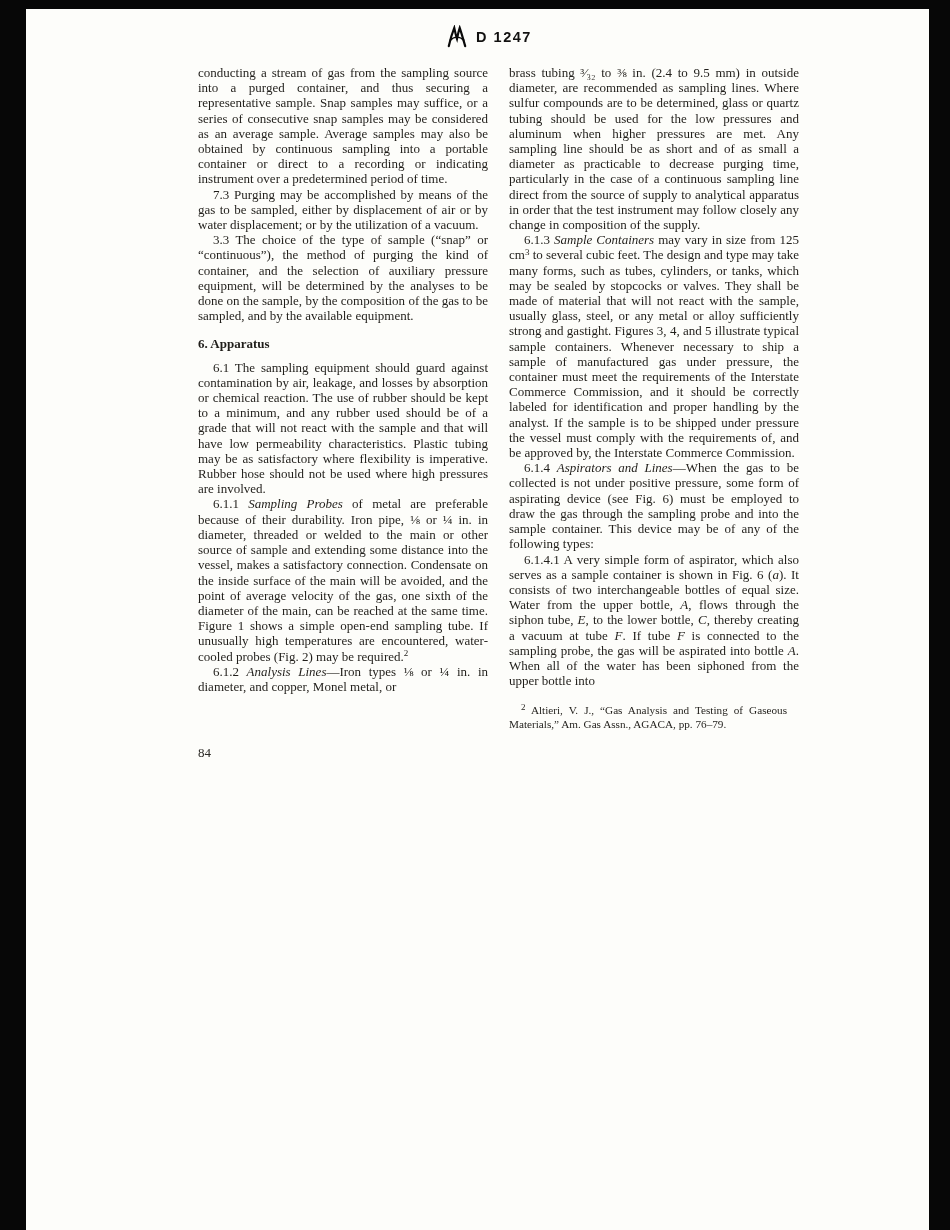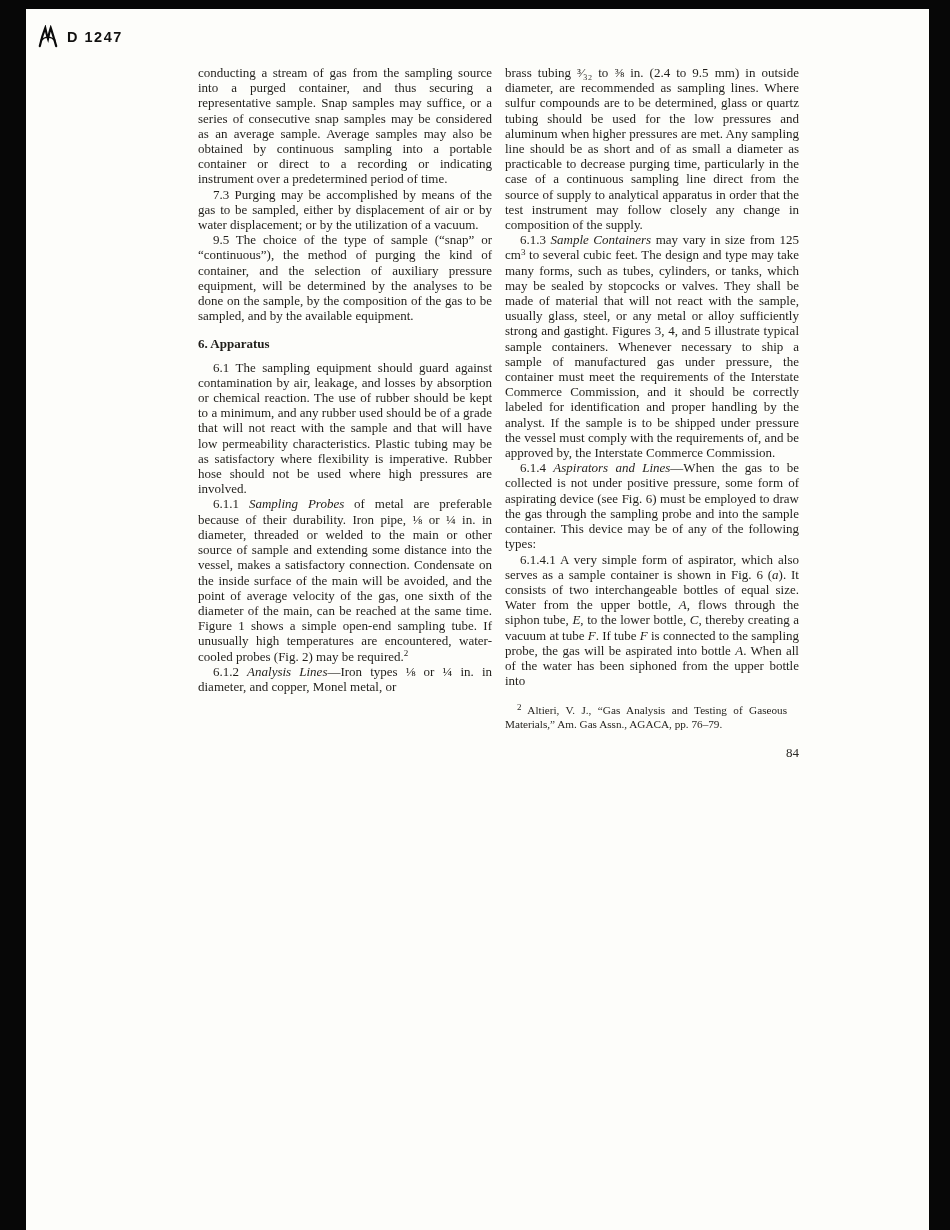--- a/index.html
+++ b/index.html
@@ -16,32 +16,32 @@
   }
 
   .edge { position: absolute; background: #070707; }
   .edge-top   { top: 0; left: 0; width: 950px; height: 9px; }
   .edge-left  { top: 0; left: 0; width: 26px; height: 1230px; }
   .edge-right { top: 0; right: 0; width: 21px; height: 1230px; }
 
   .content { position: absolute; left: 26px; right: 21px; top: 9px; bottom: 0; }
 
   .doc-header {
-    display: flex; align-items: center; justify-content: flex-start;
+    display: flex; align-items: center; justify-content: center;
     gap: 9px; margin-top: 16px; transform: translateX(12px);
   }
   .logo { display: inline-block; }
   .doc-code {
     font-family: "Liberation Sans", sans-serif;
     font-weight: bold; font-size: 14.5px; letter-spacing: 1.5px;
     color: #121110;
   }
 
   .columns {
-    display: flex; gap: 13px;
+    display: flex; gap: 21px;
     width: 601px; margin: 16px 0 0 172px;
     font-size: 13px; line-height: 15.2px;
     text-align: justify;
     hyphens: auto;
   }
   .col { flex: 1 1 0; min-width: 0; }
 
   .para { margin: 0; }
   .para.indent { text-indent: 15px; }
 
@@ -58,21 +58,21 @@
   }
 
   .footnote {
     margin: 16px 12px 0 0;
     font-size: 11.2px; line-height: 13.4px;
     text-indent: 12px; text-align: justify;
   }
 
   .page-number {
     width: 601px; margin: 14px 0 16px 172px;
-    text-align: right; font-size: 13px; color: #2a2824;
+    text-align: left; font-size: 13px; color: #2a2824;
   }
 </style>
 </head>
 <body>
 
 <div class="scan">
   <div class="edge edge-top"></div>
   <div class="edge edge-left"></div>
   <div class="edge edge-right"></div>
 
@@ -83,21 +83,21 @@
         <path d="M2 23 C4 14 6 8 8 3 C9 8 10 12 11 15 C12 10 13 6 14 3 C16 9 18 16 20 23" fill="none" stroke="#0a0a0a" stroke-width="2.4" stroke-linecap="round"></path>
         <path d="M3 17 C8 12 14 12 19 17" fill="none" stroke="#0a0a0a" stroke-width="1.8"></path>
       </svg>
       <span class="doc-code">D 1247</span>
     </header>
 
     <div class="columns">
       <div class="col">
           <p class="para"><span>conducting a stream of gas from the sampling source into a purged container, and thus securing a representative sample. Snap samples may suffice, or a series of consecutive snap samples may be considered as an average sample. Average samples may also be obtained by continuous sampling into a portable container or direct to a recording or indicating instrument over a predetermined period of time.</span></p>
           <p class="para indent"><span>7.3 Purging may be accomplished by means of the gas to be sampled, either by displacement of air or by water displacement; or by the utilization of a vacuum.</span></p>
-          <p class="para indent"><span>9.5 The choice of the type of sample (“snap” or “continuous”), the method of purging the kind of container, and the selection of auxiliary pressure equipment, will be determined by the analyses to be done on the sample, by the composition of the gas to be sampled, and by the available equipment.</span></p>
+          <p class="para indent"><span>3.3 The choice of the type of sample (“snap” or “continuous”), the method of purging the kind of container, and the selection of auxiliary pressure equipment, will be determined by the analyses to be done on the sample, by the composition of the gas to be sampled, and by the available equipment.</span></p>
           <h3 class="heading"><span>6. Apparatus</span></h3>
           <p class="para indent"><span>6.1 The sampling equipment should guard against contamination by air, leakage, and losses by absorption or chemical reaction. The use of rubber should be kept to a minimum, and any rubber used should be of a grade that will not react with the sample and that will have low permeability characteristics. Plastic tubing may be as satisfactory where flexibility is imperative. Rubber hose should not be used where high pressures are involved.</span></p>
           <p class="para indent"><span>6.1.1 </span><span class="it">Sampling Probes</span><span> of metal are preferable because of their durability. Iron pipe, ⅛ or ¼ in. in diameter, threaded or welded to the main or other source of sample and extending some distance into the vessel, makes a satisfactory connection. Condensate on the inside surface of the main will be avoided, and the point of average velocity of the gas, one sixth of the diameter of the main, can be reached at the same time. Figure 1 shows a simple open-end sampling tube. If unusually high temperatures are encountered, water-cooled probes (Fig. 2) may be required.</span><sup>2</sup></p>
           <p class="para indent"><span>6.1.2 </span><span class="it">Analysis Lines</span><span>—Iron types ⅛ or ¼ in. in diameter, and copper, Monel metal, or</span></p>
         </div>
       <div class="col">
           <p class="para"><span>brass tubing ³⁄₃₂ to ⅜ in. (2.4 to 9.5 mm) in outside diameter, are recommended as sampling lines. Where sulfur compounds are to be determined, glass or quartz tubing should be used for the low pressures and aluminum when higher pressures are met. Any sampling line should be as short and of as small a diameter as practicable to decrease purging time, particularly in the case of a continuous sampling line direct from the source of supply to analytical apparatus in order that the test instrument may follow closely any change in composition of the supply.</span></p>
           <p class="para indent"><span>6.1.3 </span><span class="it">Sample Containers</span><span> may vary in size from 125 cm</span><sup>3</sup><span> to several cubic feet. The design and type may take many forms, such as tubes, cylinders, or tanks, which may be sealed by stopcocks or valves. They shall be made of material that will not react with the sample, usually glass, steel, or any metal or alloy sufficiently strong and gastight. Figures 3, 4, and 5 illustrate typical sample containers. Whenever necessary to ship a sample of manufactured gas under pressure, the container must meet the requirements of the Interstate Commerce Commission, and it should be correctly labeled for identification and proper handling by the analyst. If the sample is to be shipped under pressure the vessel must comply with the requirements of, and be approved by, the Interstate Commerce Commission.</span></p>
           <p class="para indent"><span>6.1.4 </span><span class="it">Aspirators and Lines</span><span>—When the gas to be collected is not under positive pressure, some form of aspirating device (see Fig. 6) must be employed to draw the gas through the sampling probe and into the sample container. This device may be of any of the following types:</span></p>
           <p class="para indent"><span>6.1.4.1 A very simple form of aspirator, which also serves as a sample container is shown in Fig. 6 (</span><span class="it">a</span><span>). It consists of two interchangeable bottles of equal size. Water from the upper bottle, </span><span class="it">A</span><span>, flows through the siphon tube, </span><span class="it">E</span><span>, to the lower bottle, </span><span class="it">C</span><span>, thereby creating a vacuum at tube </span><span class="it">F</span><span>. If tube </span><span class="it">F</span><span> is connected to the sampling probe, the gas will be aspirated into bottle </span><span class="it">A</span><span>. When all of the water has been siphoned from the upper bottle into</span></p>

